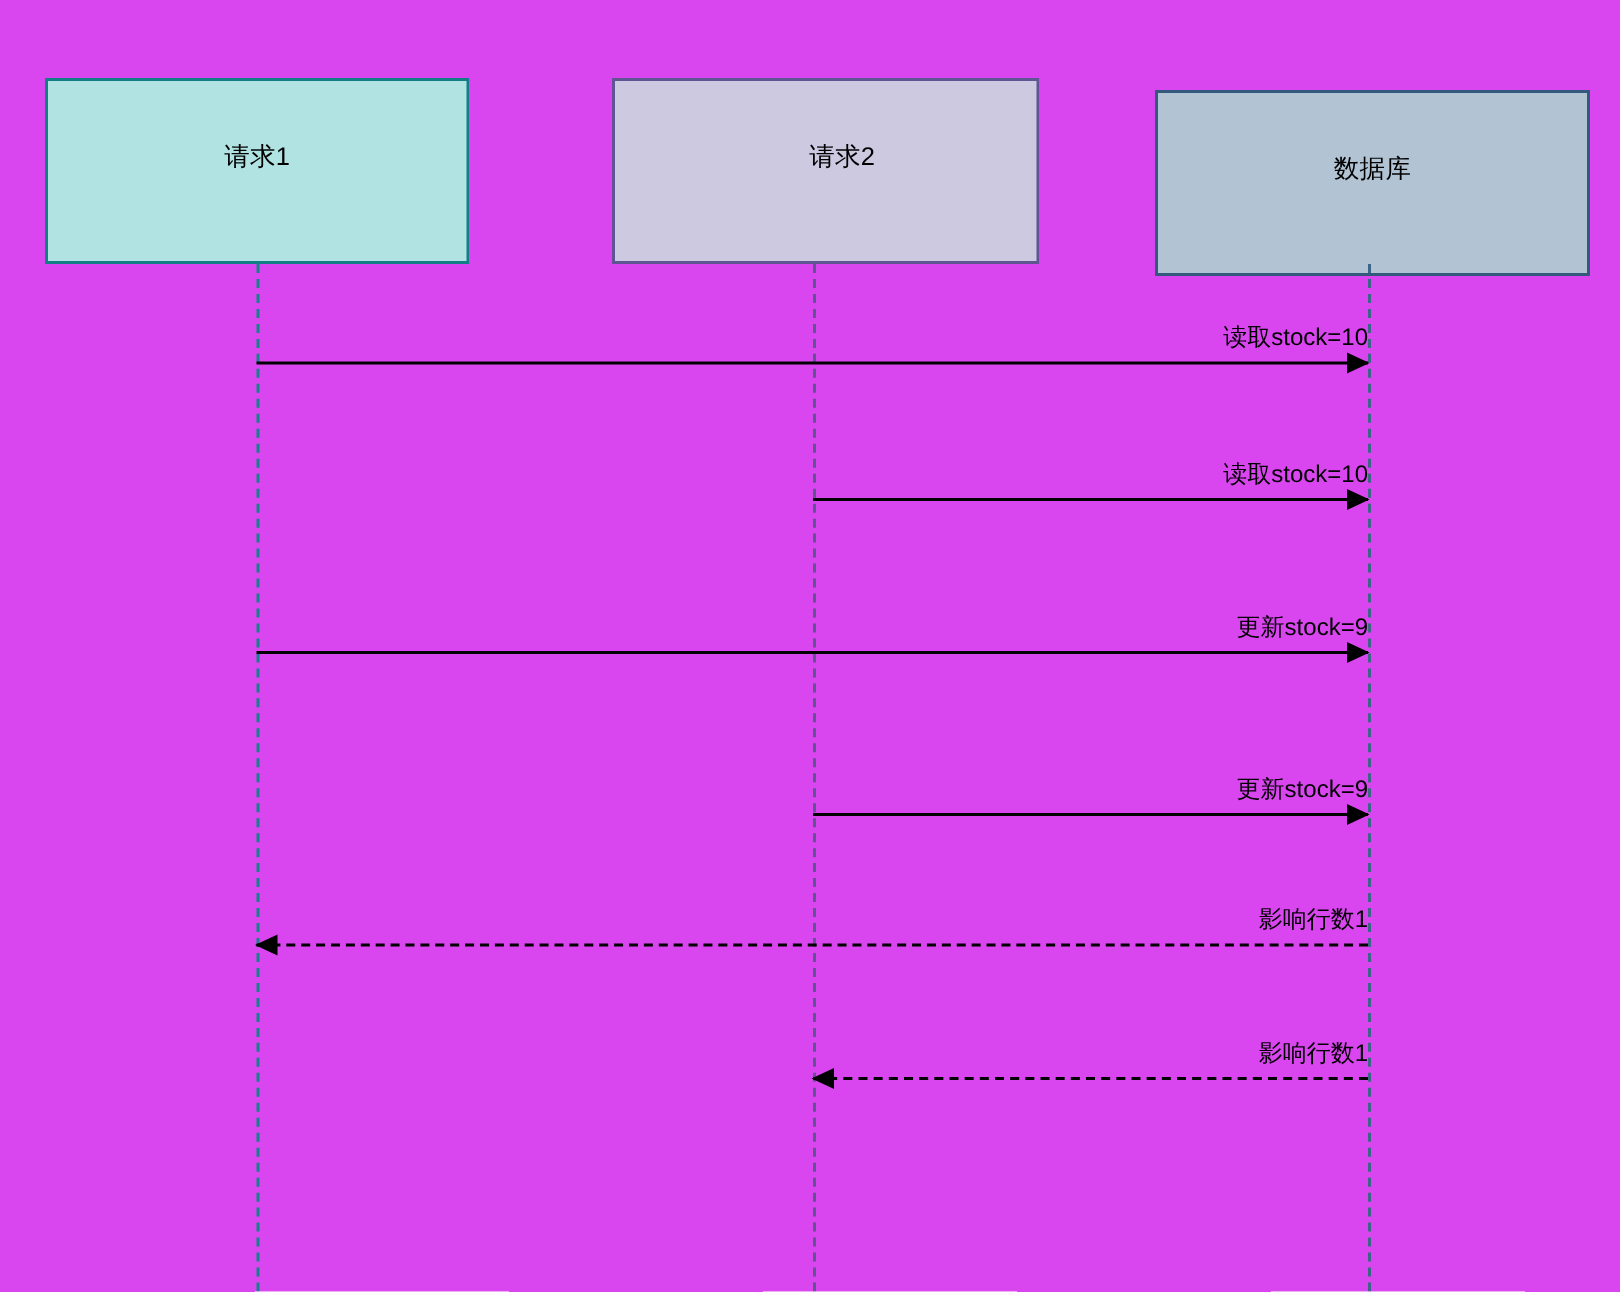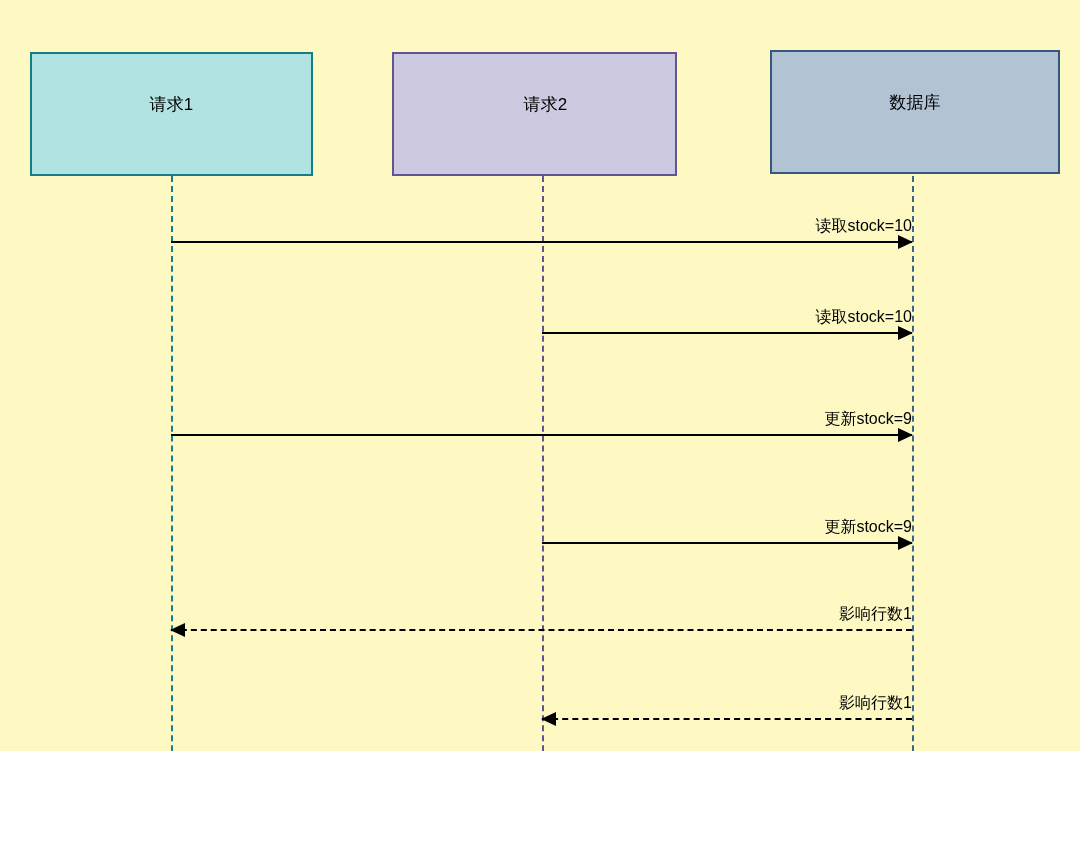--- a/index.html
+++ b/index.html
@@ -88,29 +88,29 @@
     text-align: right;
     font-size: 16px;
     color: #000000;
     line-height: 1;
     white-space: nowrap;
   }
 </style>
 </head>
 <body>
 
-<div id="canvas" style="width: 1080px; height: 751px; background: #fef9c3;">
+<div id="canvas" style="width: 1080px; height: 861px; background: #d946ef;">
 
   <div class="participant" style="left: 30px; top: 52px; width: 283px; height: 124px; background: rgb(177, 227, 227); border-color: rgb(18, 127, 135);">
     <span class="participant-label">请求1</span>
   </div>
-  <div class="participant" style="left: 392px; top: 52px; width: 285px; height: 124px; background: rgb(204, 201, 224); border-color: rgb(95, 85, 146); padding-left: 22px;">
+  <div class="participant" style="left: 408px; top: 52px; width: 285px; height: 124px; background: rgb(204, 201, 224); border-color: rgb(95, 85, 146); padding-left: 22px;">
     <span class="participant-label">请求2</span>
   </div>
-  <div class="participant" style="left: 770px; top: 50px; width: 290px; height: 124px; background: rgb(178, 196, 212); border-color: rgb(51, 89, 124);">
+  <div class="participant" style="left: 770px; top: 60px; width: 290px; height: 124px; background: rgb(178, 196, 212); border-color: rgb(51, 89, 124);">
     <span class="participant-label">数据库</span>
   </div>
 
   <div class="lifeline" style="left: 171px; top: 176px; height: 685px; border-left-color: rgb(22, 129, 138);"></div>
   <div class="lifeline" style="left: 542px; top: 176px; height: 685px; border-left-color: rgb(95, 85, 146);"></div>
   <div class="lifeline" style="left: 912px; top: 176px; height: 685px; border-left-color: rgb(60, 102, 136);"></div>
 
   <div class="message" style="left: 171px; top: 241px; width: 741px;">
     <div class="msg-line solid" style="width: 741px;"></div>
     <div class="arrowhead right"></div>

